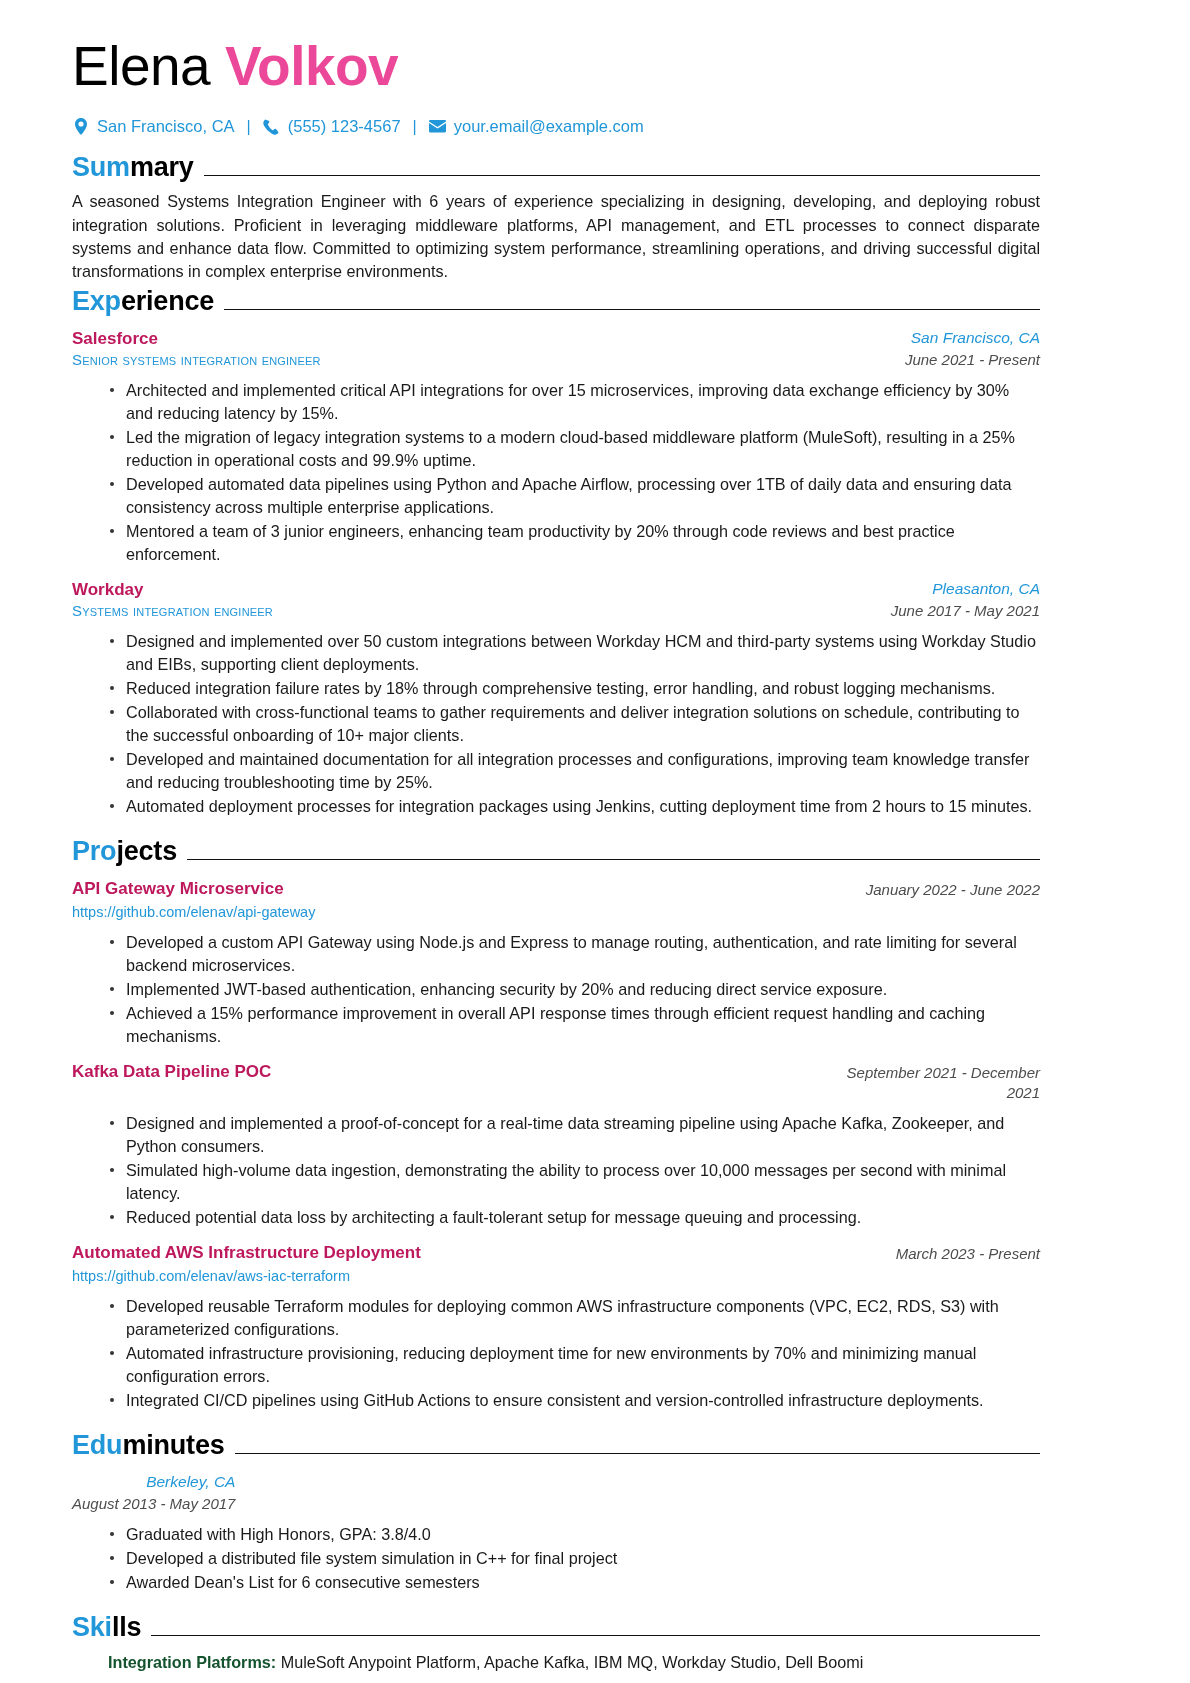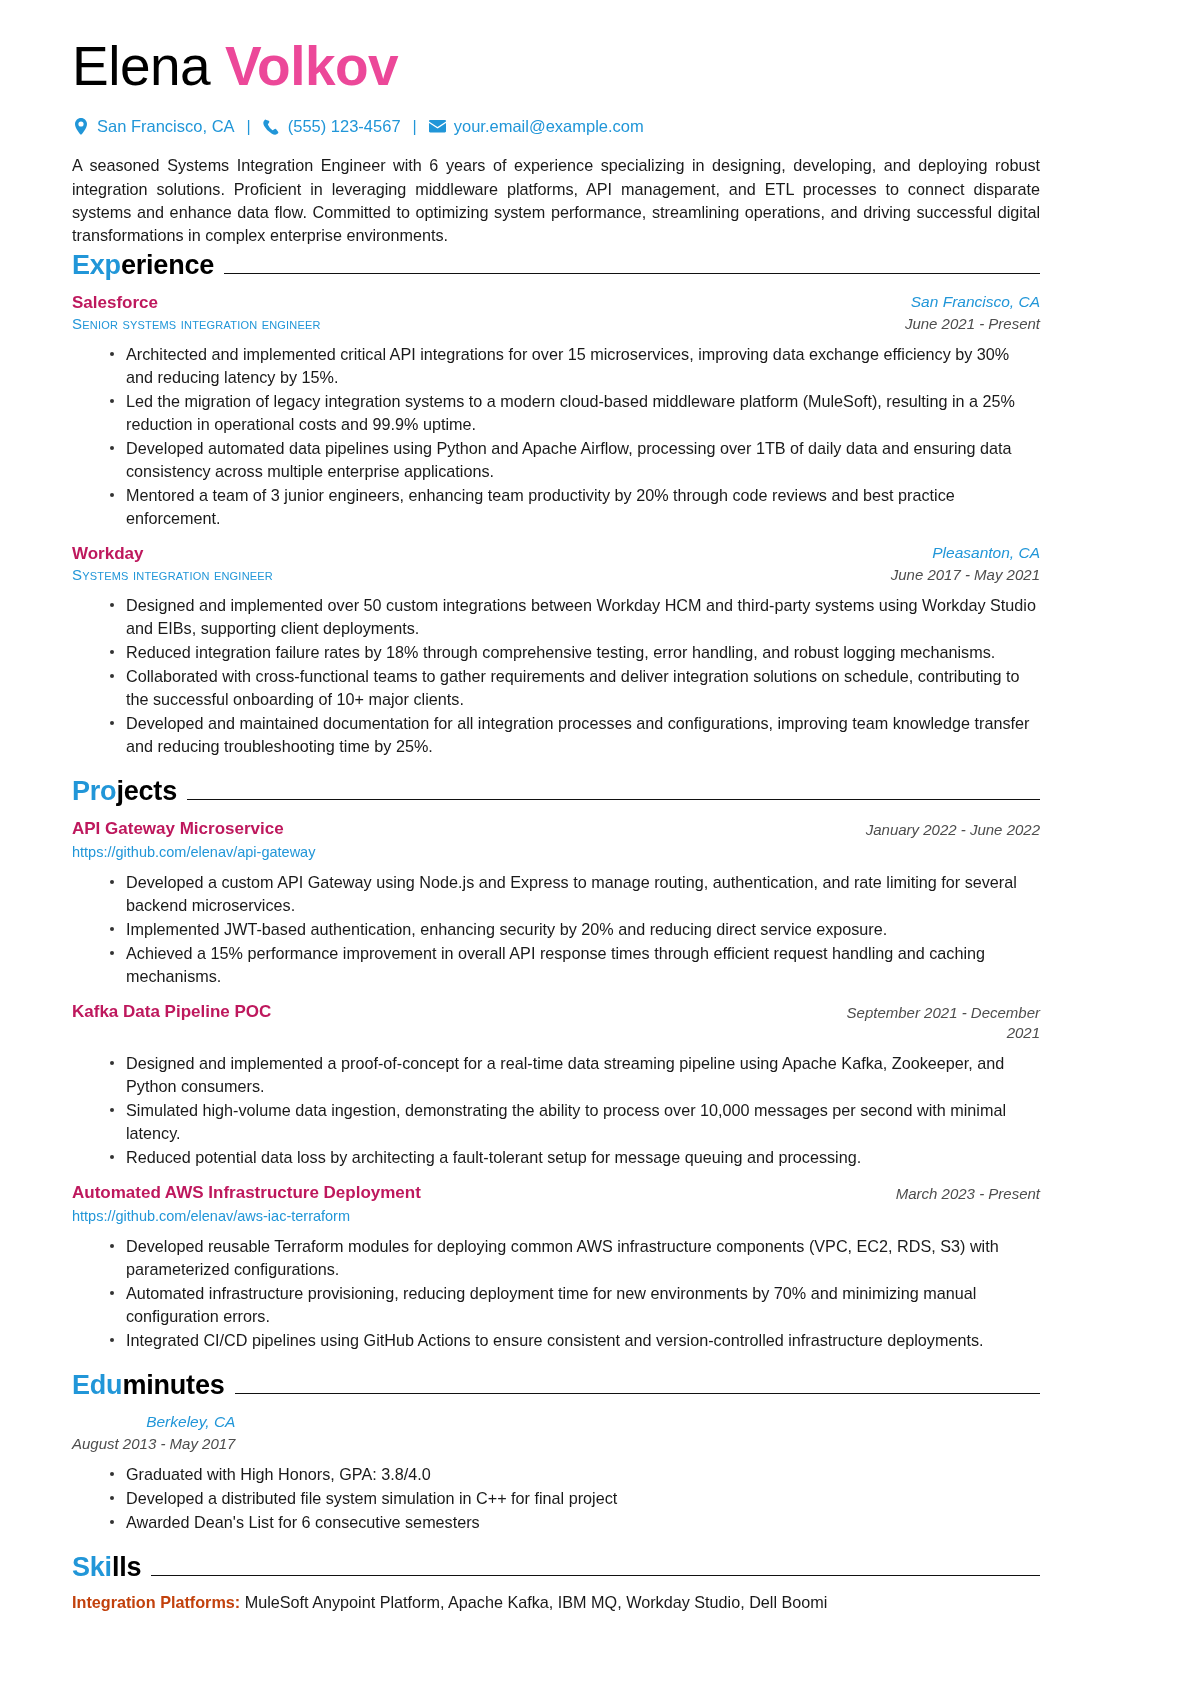--- a/index.html
+++ b/index.html
@@ -164,21 +164,21 @@
     background: #333333;
   }
 
   
   .skill-line {
     font-size: 16.2px;
     line-height: 1.5;
     color: #1a1a1a;
     margin-top: 4px;
   }
-  .skill-line .skl-label { font-weight: 700; color: #c2410c; }
+  .skill-line .skl-label { font-weight: 700; color: #14532d; margin-left: 36px; }
 
   .sec-spacer-lg { margin-top: 20px; }
   .sec-spacer-md { margin-top: 3px; }
 </style>
 </head>
 <body>
 
 <div class="page">
 
   <h1 class="name">
@@ -208,20 +208,24 @@
       <span class="ico">
         <svg width="17" height="13" viewBox="0 0 17 13">
             <path fill="currentColor" d="M1.2 0h14.6c.7 0 1.2.5 1.2 1.2v.3L8.5 7 0 1.5v-.3C0 .5.5 0 1.2 0zM0 3.1l8.1 5.2c.3.2.7.2 1 0L17 3.1v8.2c0 .7-.5 1.2-1.2 1.2H1.2C.5 12.5 0 12 0 11.3V3.1z"></path>
           </svg>
       </span>
       <span class="ctext">your.email@example.com</span>
     </span>
   </div>
 
   <div class="section">
+    <div class="sec-head">
+      <div class="sec-title"><span class="hl">Sum</span><span class="rest">mary</span></div>
+      <div class="sec-rule"></div>
+    </div>
     <p class="summary-text">A seasoned Systems Integration Engineer with 6 years of experience specializing in designing, developing, and deploying robust integration solutions. Proficient in leveraging middleware platforms, API management, and ETL processes to connect disparate systems and enhance data flow. Committed to optimizing system performance, streamlining operations, and driving successful digital transformations in complex enterprise environments.</p>
   </div>
 
   <div class="section sec-spacer-md">
     <div class="sec-head">
       <div class="sec-title"><span class="hl">Exp</span><span class="rest">erience</span></div>
       <div class="sec-rule"></div>
     </div>
 
     <div class="entry">
@@ -252,20 +256,21 @@
         <div class="entry-right">
           <div class="loc">Pleasanton, CA</div>
           <div class="dates">June 2017 - May 2021</div>
         </div>
       </div>
       <ul class="bullets">
         <li>Designed and implemented over 50 custom integrations between Workday HCM and third-party systems using Workday Studio and EIBs, supporting client deployments.</li>
         <li>Reduced integration failure rates by 18% through comprehensive testing, error handling, and robust logging mechanisms.</li>
         <li>Collaborated with cross-functional teams to gather requirements and deliver integration solutions on schedule, contributing to the successful onboarding of 10+ major clients.</li>
         <li>Developed and maintained documentation for all integration processes and configurations, improving team knowledge transfer and reducing troubleshooting time by 25%.</li>
+        <li>Automated deployment processes for integration packages using Jenkins, cutting deployment time from 2 hours to 15 minutes.</li>
       </ul>
     </div>
   </div>
 
   <div class="section sec-spacer-lg">
     <div class="sec-head">
       <div class="sec-title"><span class="hl">Pro</span><span class="rest">jects</span></div>
       <div class="sec-rule"></div>
     </div>
 

